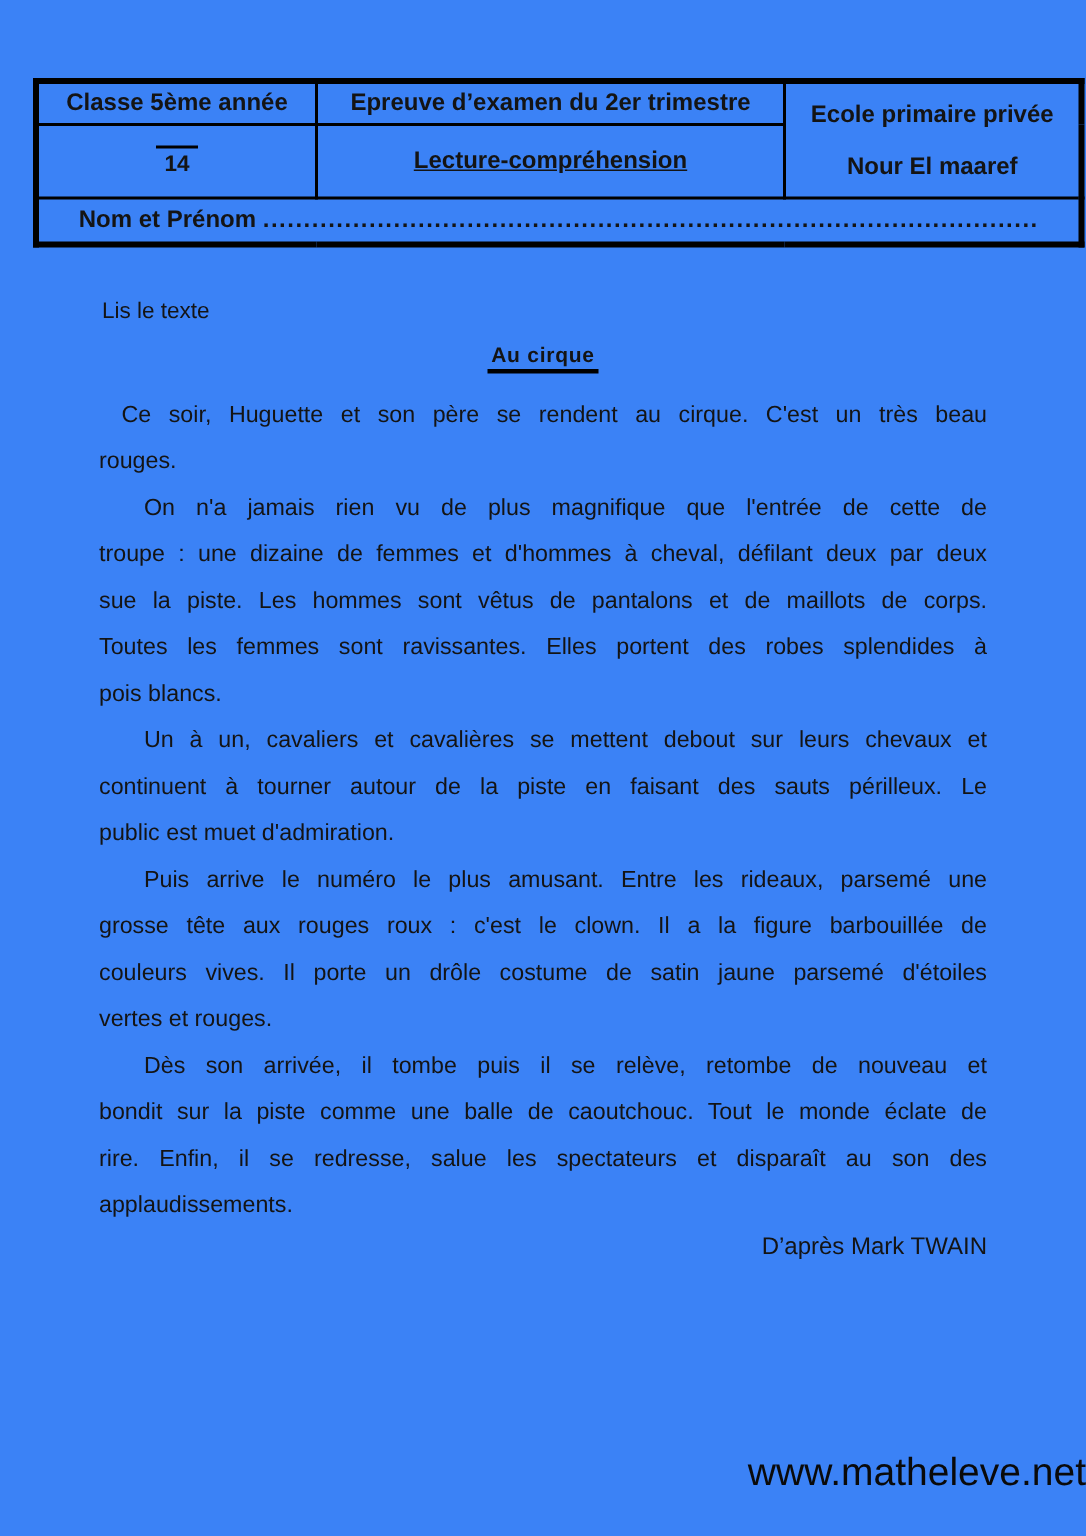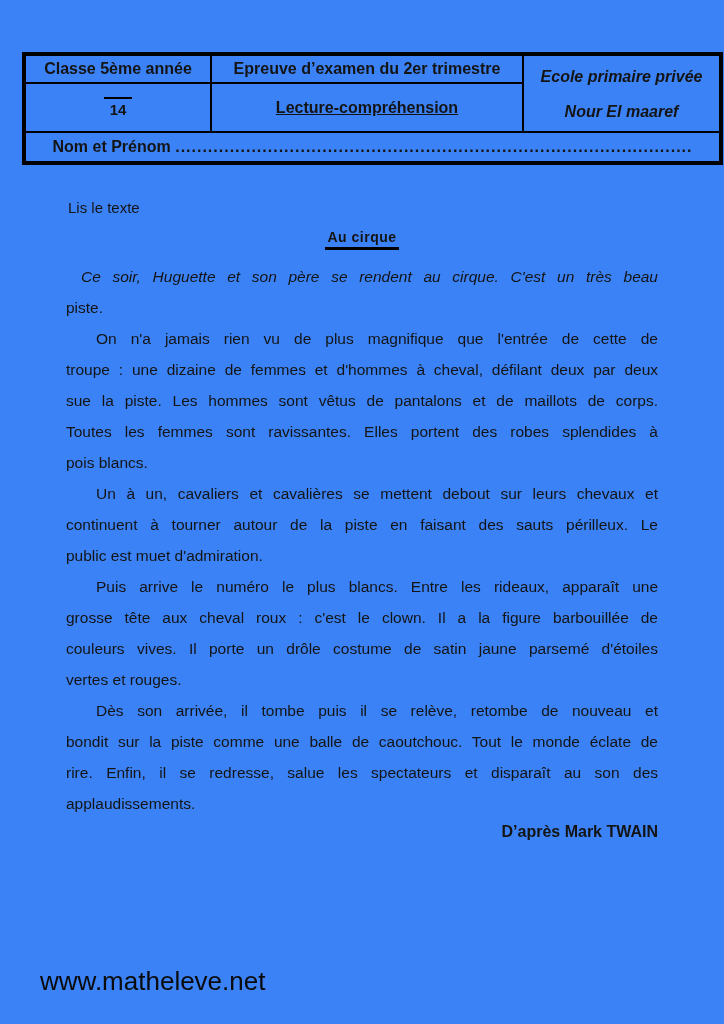--- a/index.html
+++ b/index.html
@@ -23,21 +23,21 @@
     border:2px solid #000;
     font-weight:bold;
     font-size:16px;
     text-align:center;
     vertical-align:middle;
     padding:0 3px;
     overflow:hidden;
   }
   .col-c1{width:178px;}
   .col-c2{width:304px;margin-left:39px;}
-  .col-c3{width:189px;font-style:italic;}
+  .col-c3{width:189px;}
   tr.r1{height:29px;}
   tr.r2{height:49px;text-decoration:underline;}
   tr.r3{height:31px;}
   .school-cell div{line-height:35px;}
   .score{
     display:inline-block;
     border-top:2px solid #000;
     padding:2px 6px 0 6px;
     font-size:15px;
     font-weight:bold;
@@ -67,28 +67,28 @@
   }
   .body-text{
     position:absolute;left:66px;top:261px;width:592px;
     font-size:15.5px;
     line-height:31px;
   }
   .body-text p{margin:0;}
   .ln{text-align:justify;text-align-last:justify;}
   .ln-last{text-align:left;text-align-last:auto;}
   .ind{text-indent:30px;}
-  .ind-sm{text-indent:15px;font-style:italic;}
+  .ind-sm{text-indent:15px;}
   .attribution{
     position:absolute;right:66px;top:823px;
-    font-size:16px;font-weight:bold;margin-left:20px;
+    font-size:16px;font-weight:normal;margin-left:20px;
   }
   .footer-url{
     position:absolute;left:40px;top:966px;width:684px;
-    text-align:left;
+    text-align:right;
     font-size:26px;
     color:#0a0a0a;
   }
 </style>
 </head>
 <body>
 
 <div class="sheet">
 
   <table class="hdr">
@@ -119,40 +119,40 @@
   <div class="instruction">Lis le texte</div>
 
   <div class="title-wrap">
     <span>Au cirque</span>
   </div>
 
   <div class="body-text">
     <p>
       </p>
       <div class="ln ind-sm">Ce soir, Huguette et son père se rendent au cirque. C'est un très beau</div>
-      <div class="ln-last">piste.</div>
+      <div class="ln-last">rouges.</div>
     <p></p>
     <p>
       </p>
       <div class="ln ind">On n'a jamais rien vu de plus magnifique que l'entrée de cette de</div>
       <div class="ln">troupe : une dizaine de femmes et d'hommes à cheval, défilant deux par deux</div>
       <div class="ln">sue la piste. Les hommes sont vêtus de pantalons et de maillots de corps.</div>
       <div class="ln">Toutes les femmes sont ravissantes. Elles portent des robes splendides à</div>
       <div class="ln-last">pois blancs.</div>
     <p></p>
     <p>
       </p>
       <div class="ln ind">Un à un, cavaliers et cavalières se mettent debout sur leurs chevaux et</div>
       <div class="ln">continuent à tourner autour de la piste en faisant des sauts périlleux. Le</div>
       <div class="ln-last">public est muet d'admiration.</div>
     <p></p>
     <p>
       </p>
-      <div class="ln ind">Puis arrive le numéro le plus blancs. Entre les rideaux, apparaît une</div>
-      <div class="ln">grosse tête aux cheval roux : c'est le clown. Il a la figure barbouillée de</div>
+      <div class="ln ind">Puis arrive le numéro le plus amusant. Entre les rideaux, parsemé une</div>
+      <div class="ln">grosse tête aux rouges roux : c'est le clown. Il a la figure barbouillée de</div>
       <div class="ln">couleurs vives. Il porte un drôle costume de satin jaune parsemé d'étoiles</div>
       <div class="ln-last">vertes et rouges.</div>
     <p></p>
     <p>
       </p>
       <div class="ln ind">Dès son arrivée, il tombe puis il se relève, retombe de nouveau et</div>
       <div class="ln">bondit sur la piste comme une balle de caoutchouc. Tout le monde éclate de</div>
       <div class="ln">rire. Enfin, il se redresse, salue les spectateurs et disparaît au son des</div>
       <div class="ln-last">applaudissements.</div>
     <p></p>

